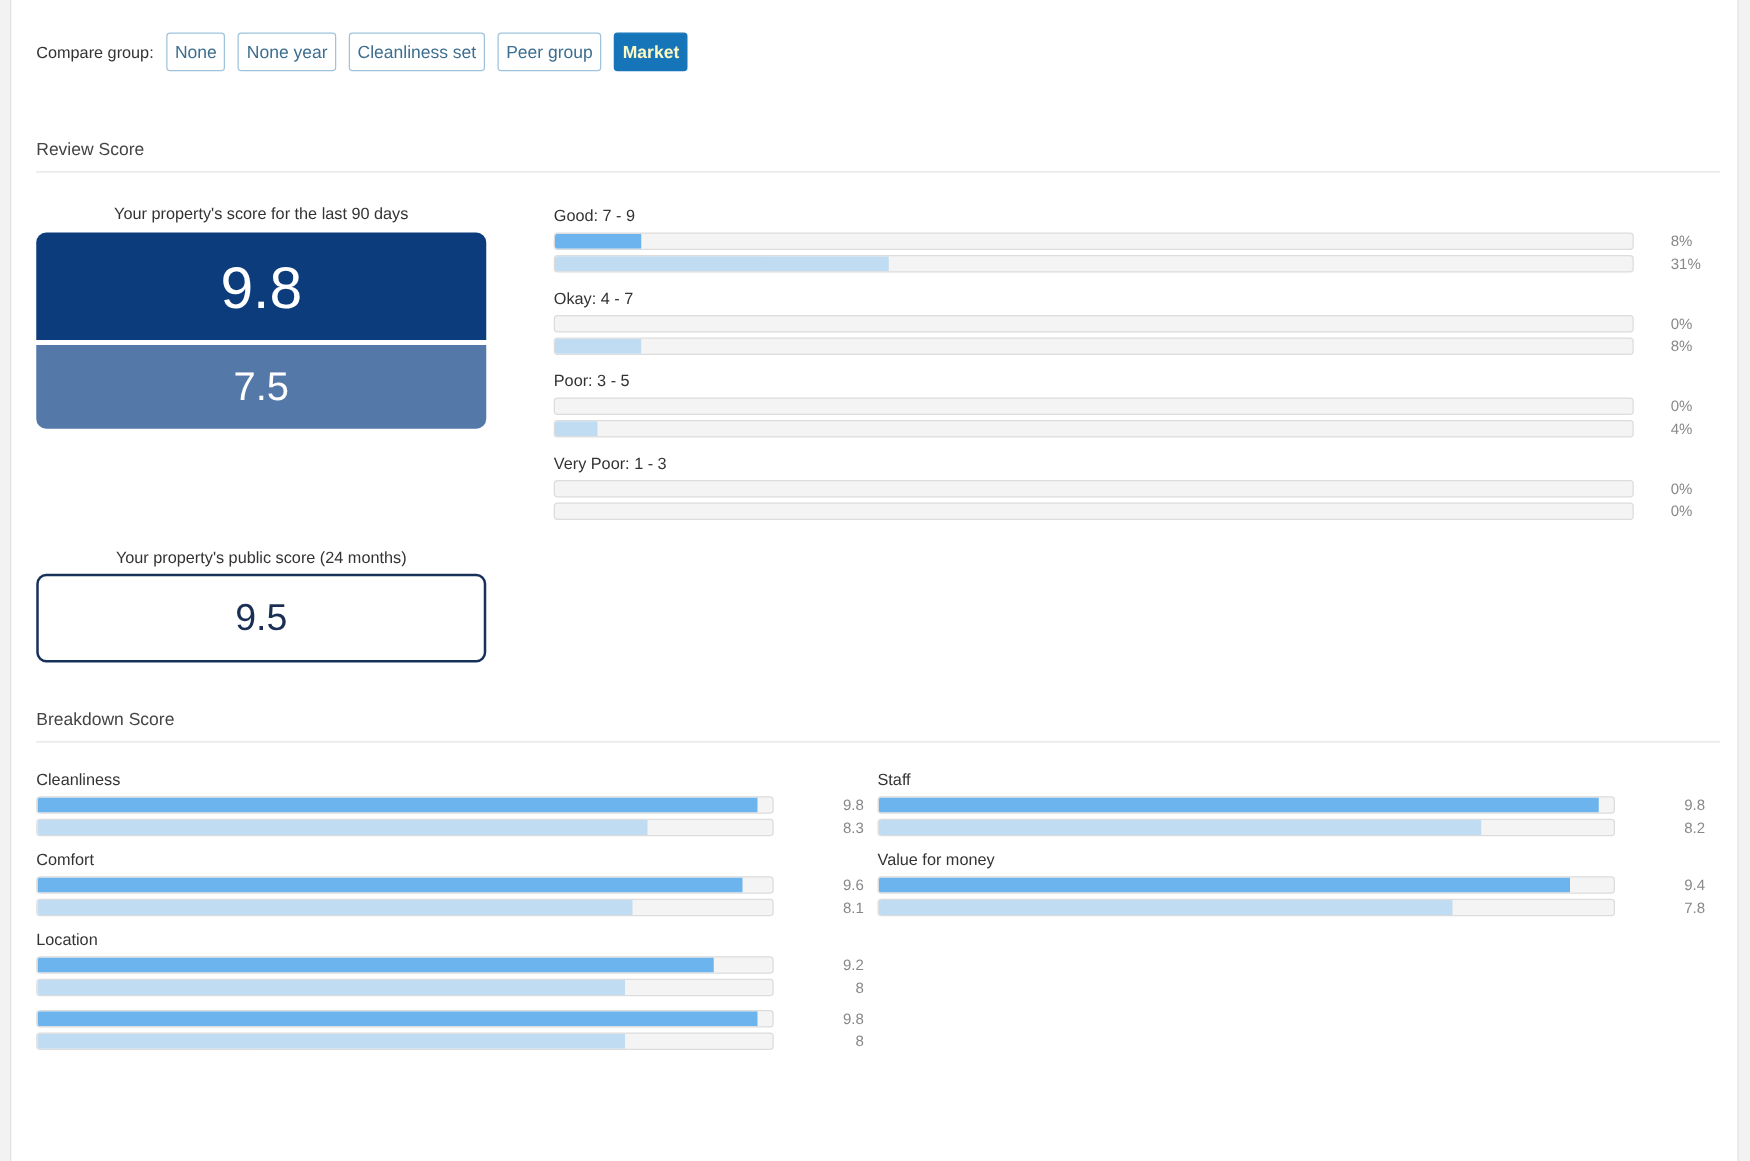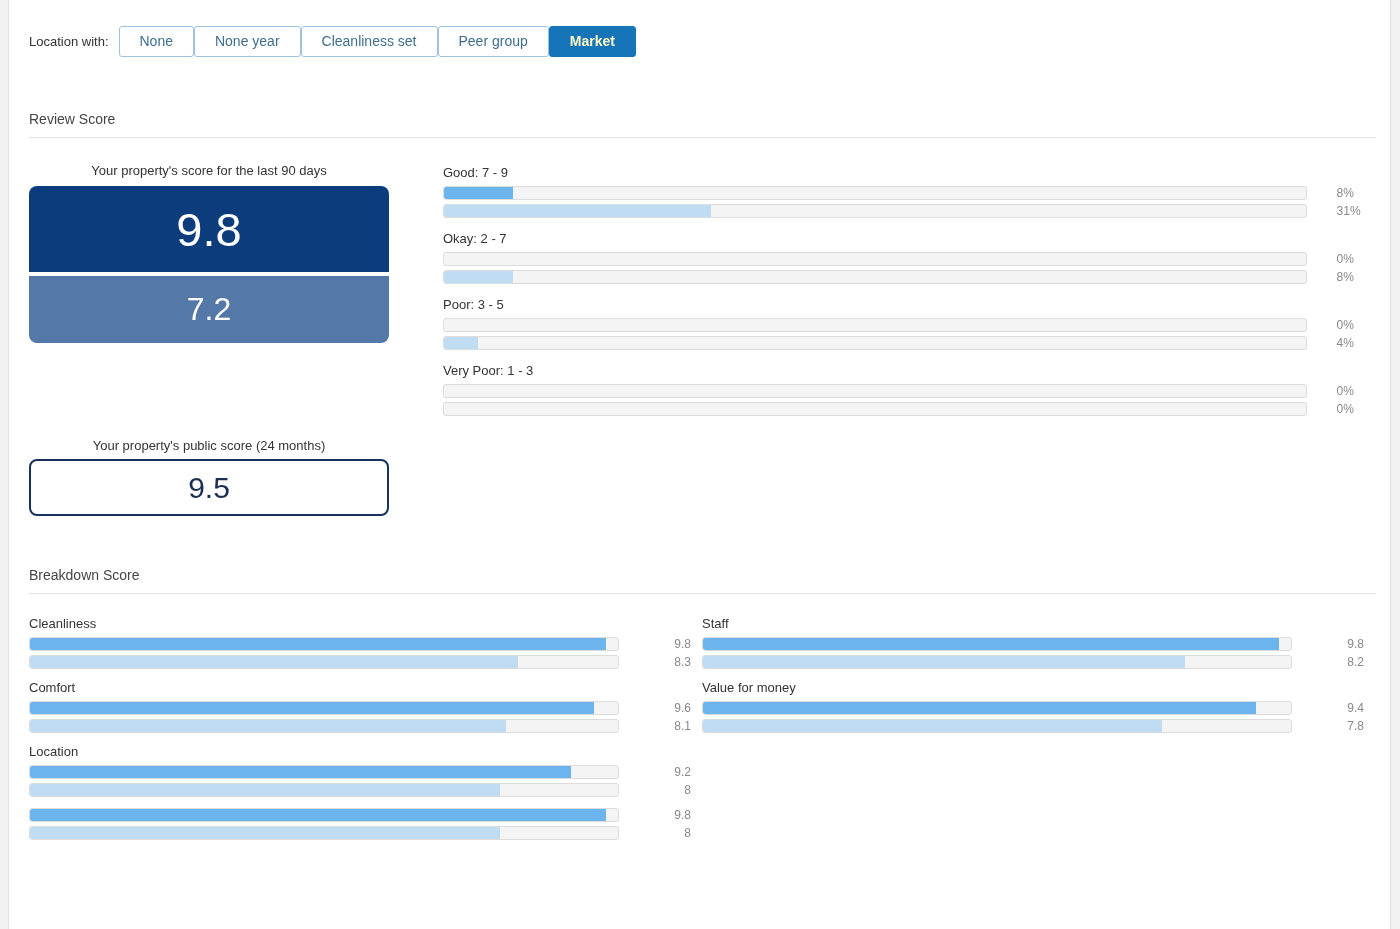--- a/index.html
+++ b/index.html
@@ -37,21 +37,22 @@
   }
   .compare-label {
     font-size: 13px;
     color: #333333;
     margin-right: 10px;
     white-space: nowrap;
   }
   .cmp-btn {
     height: 31px;
     line-height: 29px;
-    padding: 0 20px;
+    padding: 0 6px;
+    margin-right: 10px;
     border: 1px solid #9fc3dd;
     border-radius: 3px;
     background: #ffffff;
     color: #3d6e8f;
     font-size: 14px;
     font-family: "Liberation Sans", sans-serif;
     cursor: pointer;
     box-sizing: border-box;
     white-space: nowrap;
     text-align: right;
@@ -107,21 +108,21 @@
   .score-secondary {
     top: 276px;
     height: 67px;
     background: #5478a8;
     color: #ffffff;
     border-radius: 0 0 8px 8px;
     font-size: 32px;
   }
   .score-public {
     top: 459px;
-    height: 57px;
+    height: 71px;
     background: #ffffff;
     border: 2px solid #17305c;
     color: #1b2f54;
     border-radius: 8px;
     font-size: 30px;
   }
 
   
   .dist {
     position: absolute;
@@ -189,39 +190,39 @@
     width: 46px;
     text-align: right;
   }
 </style>
 </head>
 <body>
 
 <div class="page">
 
   <div class="compare-bar">
-    <span class="compare-label">Location with:</span>
+    <span class="compare-label">Compare group:</span>
     <div id="compare-buttons" style="display:flex;align-items:center;">
         <button class="cmp-btn">None</button>
         <button class="cmp-btn">None year</button>
         <button class="cmp-btn">Cleanliness set</button>
         <button class="cmp-btn">Peer group</button>
         <button class="cmp-btn active">Market</button>
       </div>
   </div>
 
   <div class="section-title" style="top:111px;">Review Score</div>
   <div class="section-rule" style="top:137px;"></div>
 
   <div class="score-caption" style="top:163px;">Your property's score for the last 90 days</div>
   <div class="score-box score-primary">
     <span>9.8</span>
   </div>
   <div class="score-box score-secondary">
-    <span>7.2</span>
+    <span>7.5</span>
   </div>
 
   <div class="score-caption" style="top:438px;">Your property's public score (24 months)</div>
   <div class="score-box score-public">
     <span>9.5</span>
   </div>
 
   <div class="dist" id="distribution">
       <div class="dist-group">
         <div class="dist-label">Good: 7 - 9</div>
@@ -232,21 +233,21 @@
           <div class="bar-value">8%</div>
         </div>
         <div class="bar-row">
           <div class="track">
             <div class="fill cmp" style="width: 31%;"></div>
           </div>
           <div class="bar-value">31%</div>
         </div>
       </div>
       <div class="dist-group">
-        <div class="dist-label">Okay: 2 - 7</div>
+        <div class="dist-label">Okay: 4 - 7</div>
         <div class="bar-row">
           <div class="track">
             <div class="fill you" style="width: 0%;"></div>
           </div>
           <div class="bar-value">0%</div>
         </div>
         <div class="bar-row">
           <div class="track">
             <div class="fill cmp" style="width: 8%;"></div>
           </div>

